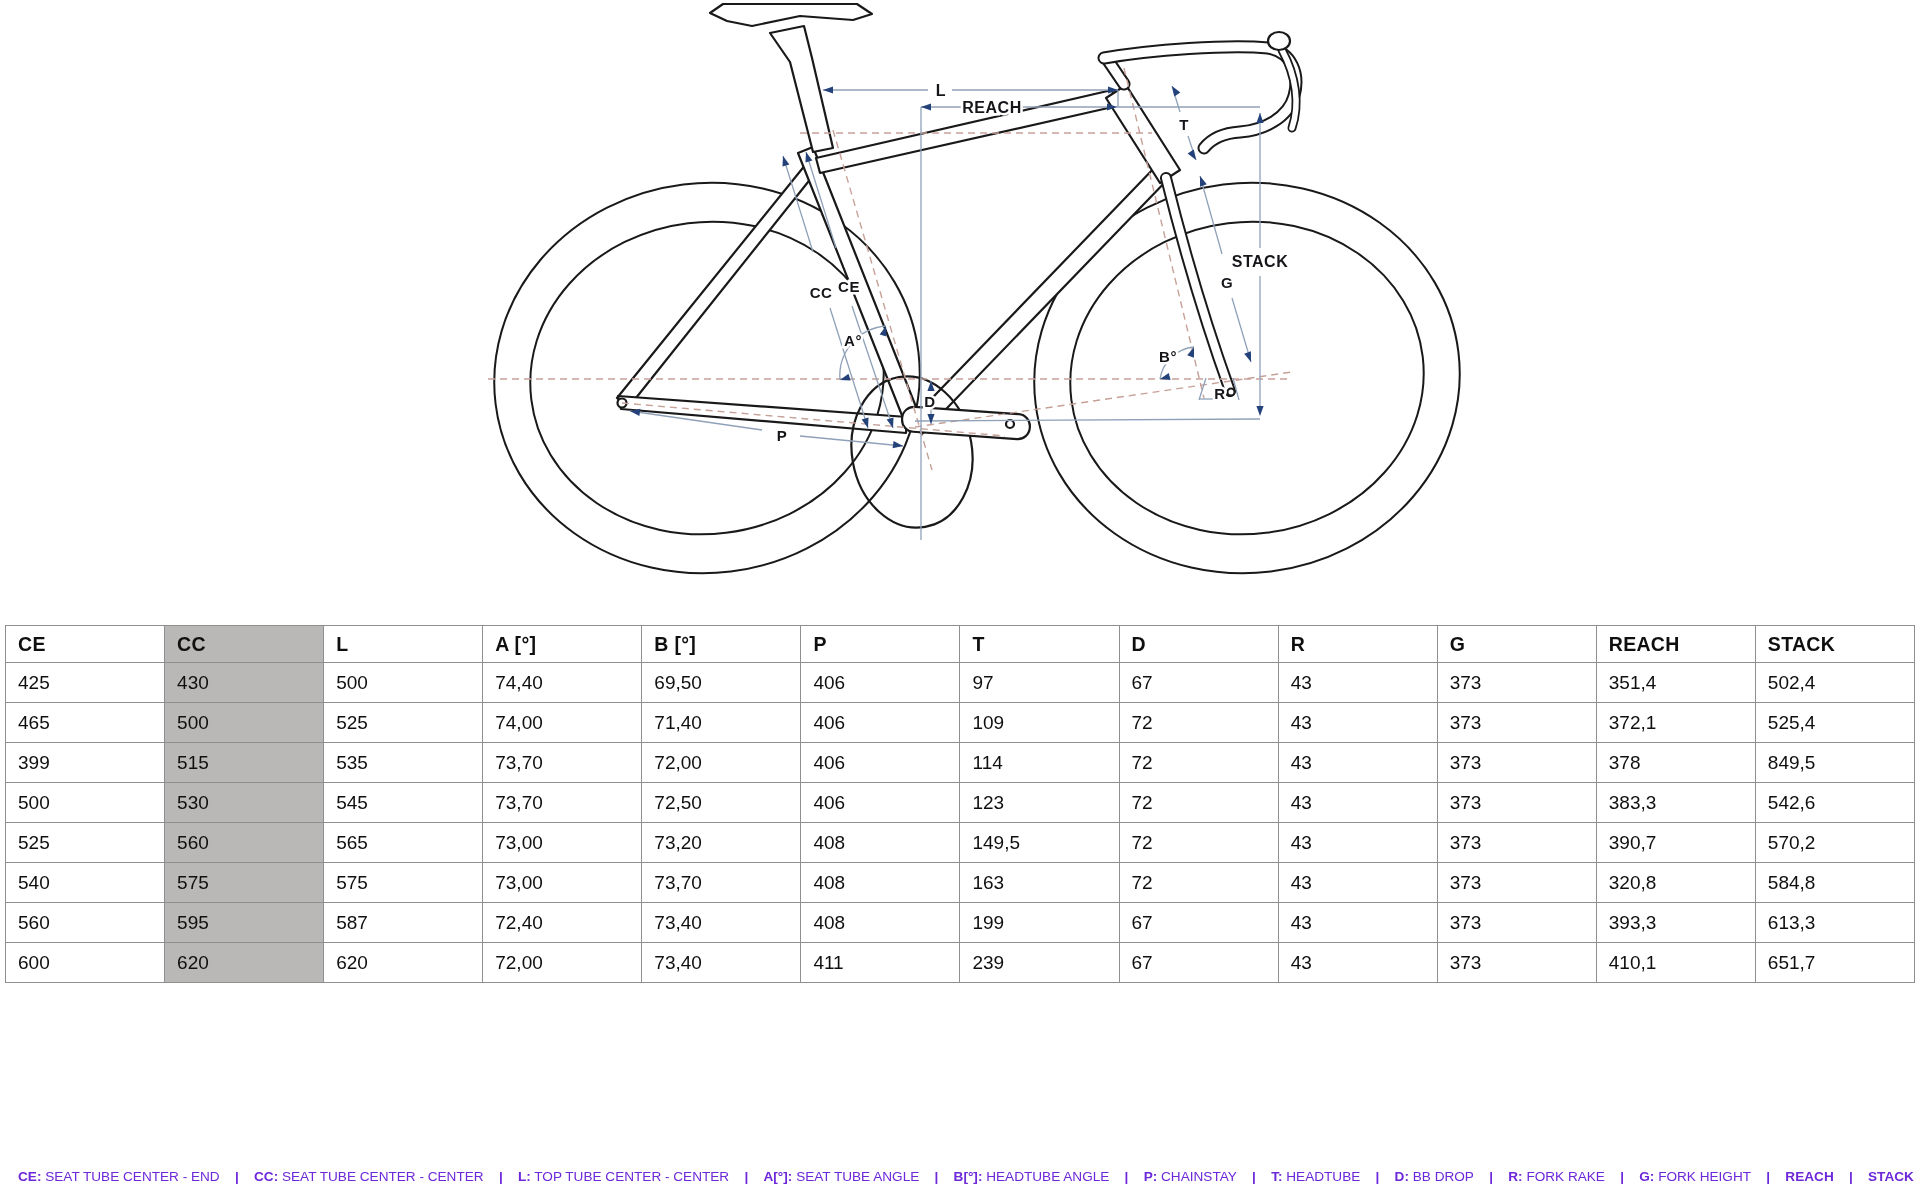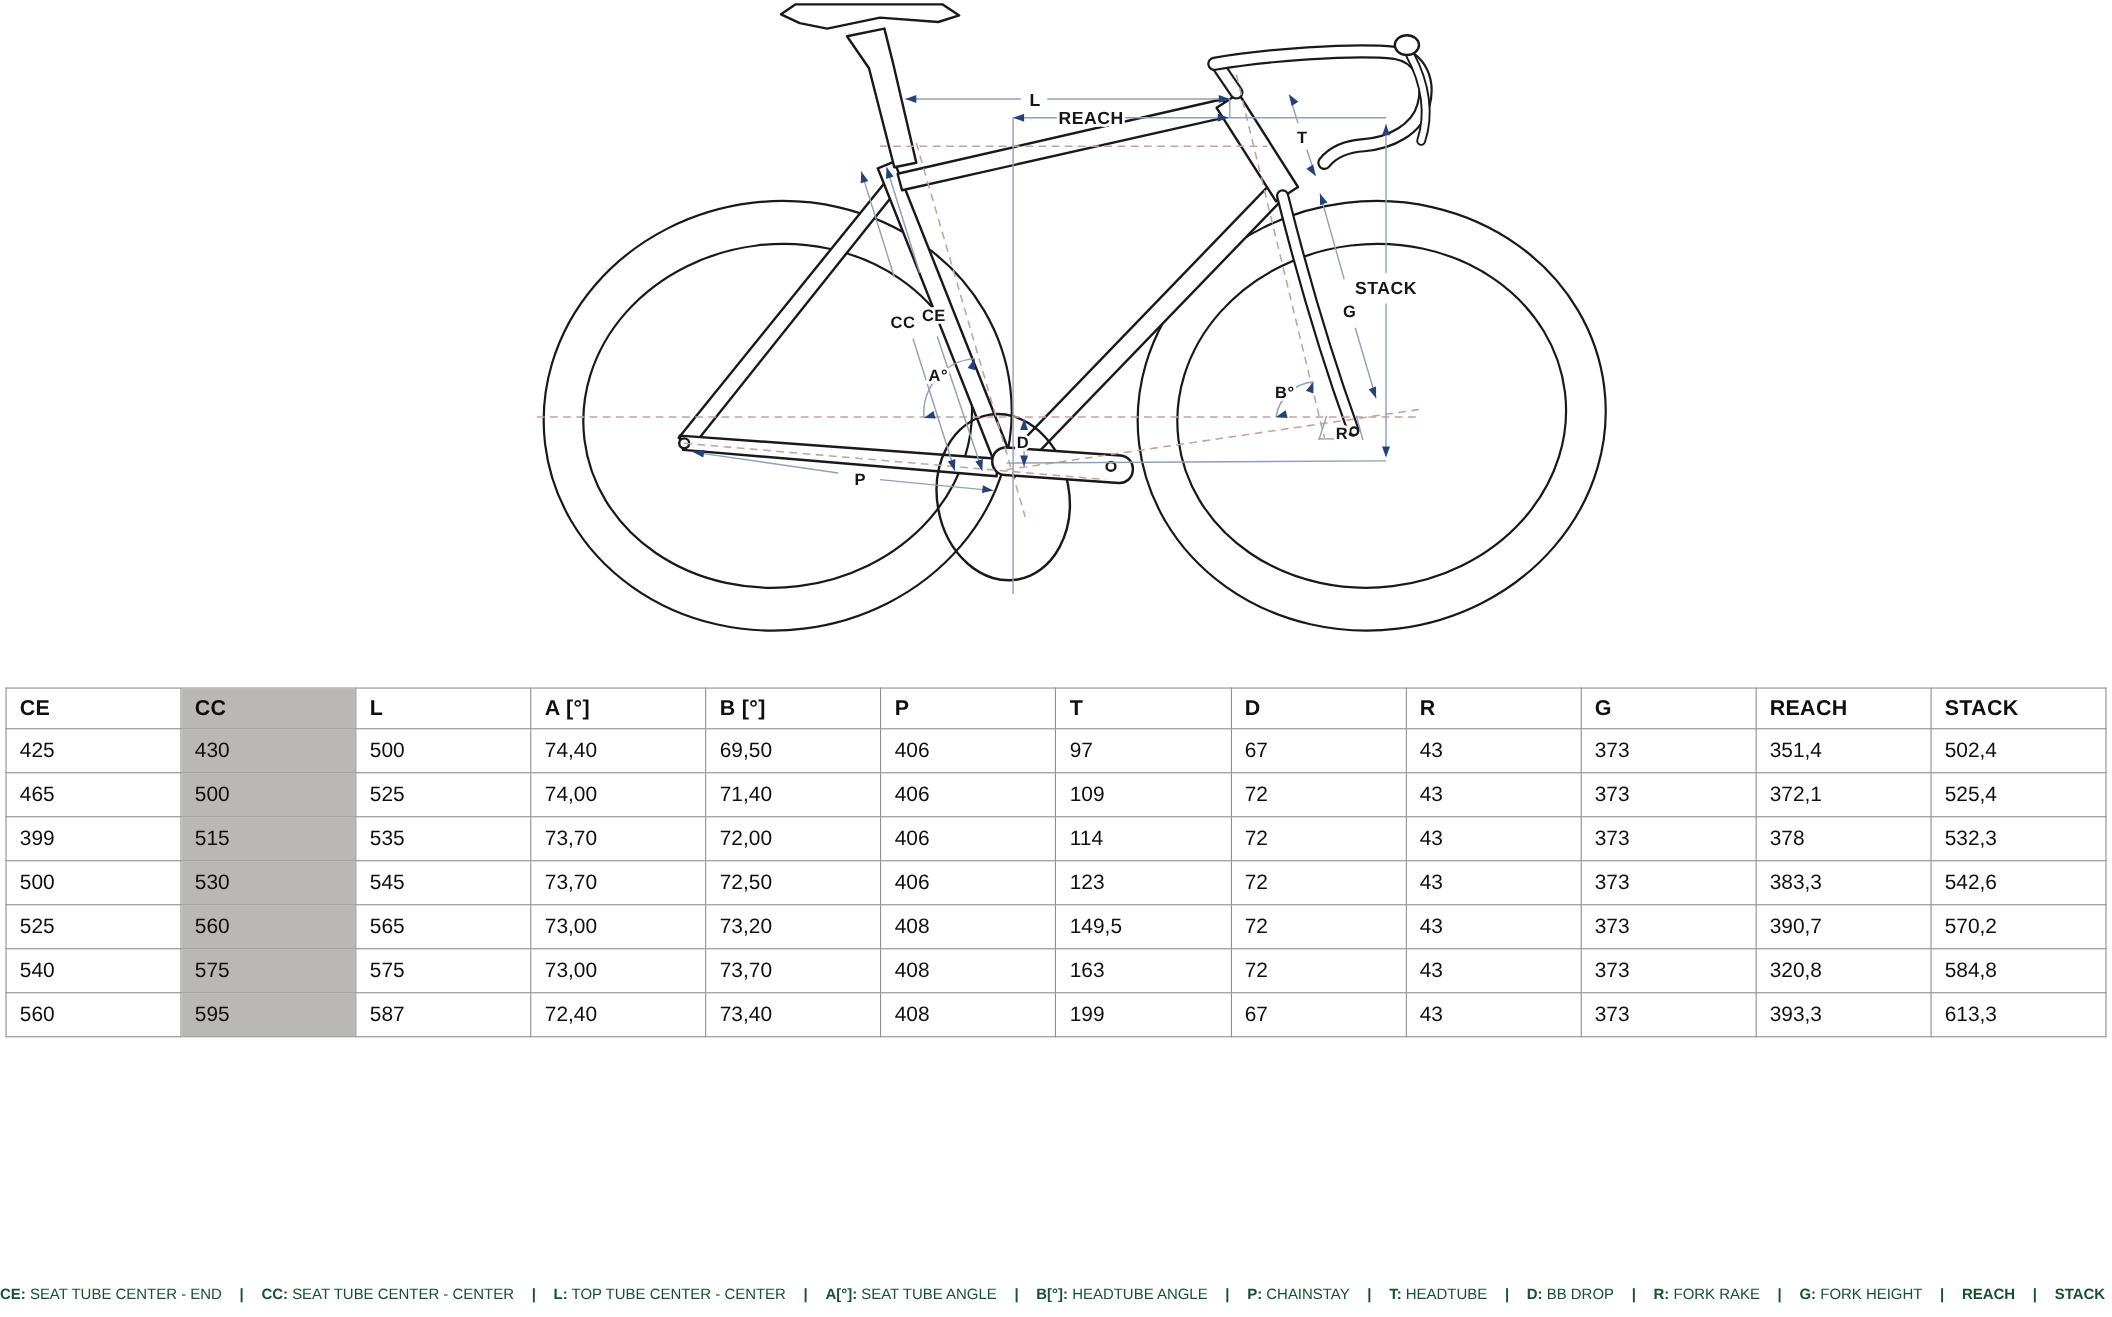--- a/index.html
+++ b/index.html
@@ -20,23 +20,23 @@
     border-collapse:collapse;table-layout:fixed;background:#fff;
   }
   .geo th,.geo td{
     border:1px solid #8f8f8f;padding:0 0 0 12px;text-align:left;vertical-align:middle;
     font-size:19px;color:#0f0f0f;height:39px;overflow:hidden;white-space:nowrap;
   }
   .geo th{font-weight:bold;height:36px;font-size:19.5px;letter-spacing:.3px;}
   .geo .hl{background:#b9b8b6;}
   
   .legend{
-    position:absolute;left:0;right:6px;top:1169px;display:flex;
+    position:absolute;left:18px;right:6px;top:1169px;display:flex;
     justify-content:space-between;align-items:baseline;white-space:nowrap;
-    font-size:13.6px;color:#14532d;letter-spacing:0;
+    font-size:13.6px;color:#6d28d9;letter-spacing:0;
   }
   .legend b{font-weight:bold;}
   .legend .sep{font-weight:bold;}
 </style>
 </head>
 <body>
 
 <svg class="diagram" viewBox="0 0 1920 626" xmlns="http://www.w3.org/2000/svg">
   <defs>
     <path id="ah" d="M0,0 L-10,3.6 L-10,-3.6 Z" fill="#24427a"></path>
@@ -230,21 +230,21 @@
         <td class="hl">515</td>
         <td>535</td>
         <td>73,70</td>
         <td>72,00</td>
         <td>406</td>
         <td>114</td>
         <td>72</td>
         <td>43</td>
         <td>373</td>
         <td>378</td>
-        <td>532,3</td>
+        <td>849,5</td>
       </tr>
       <tr>
         <td>500</td>
         <td class="hl">530</td>
         <td>545</td>
         <td>73,70</td>
         <td>72,50</td>
         <td>406</td>
         <td>123</td>
         <td>72</td>
@@ -288,20 +288,34 @@
         <td>72,40</td>
         <td>73,40</td>
         <td>408</td>
         <td>199</td>
         <td>67</td>
         <td>43</td>
         <td>373</td>
         <td>393,3</td>
         <td>613,3</td>
       </tr>
+      <tr>
+        <td>600</td>
+        <td class="hl">620</td>
+        <td>620</td>
+        <td>72,00</td>
+        <td>73,40</td>
+        <td>411</td>
+        <td>239</td>
+        <td>67</td>
+        <td>43</td>
+        <td>373</td>
+        <td>410,1</td>
+        <td>651,7</td>
+      </tr>
     </tbody>
 </table>
 
 <div class="legend" id="legend">
     <span><b>CE:</b> <span>SEAT TUBE CENTER - END</span></span>
     <span class="sep">|</span>
     <span><b>CC:</b> <span>SEAT TUBE CENTER - CENTER</span></span>
     <span class="sep">|</span>
     <span><b>L:</b> <span>TOP TUBE CENTER - CENTER</span></span>
     <span class="sep">|</span>

